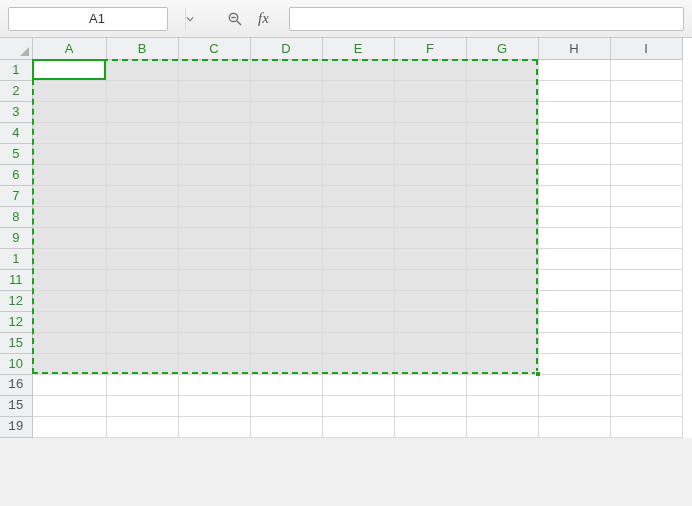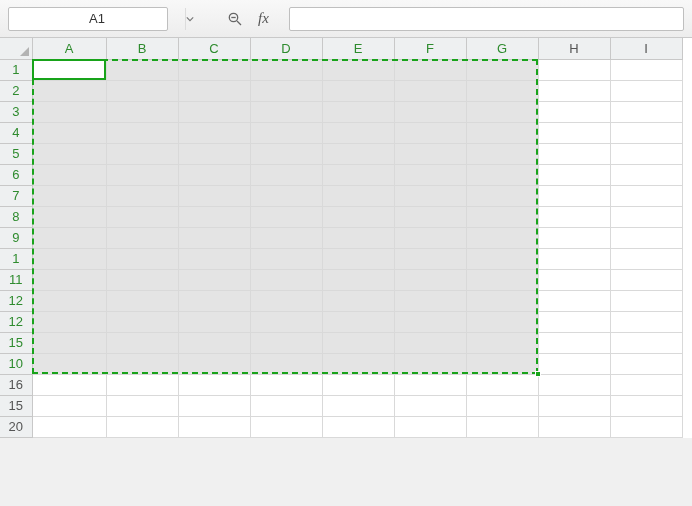--- a/index.html
+++ b/index.html
@@ -122,21 +122,21 @@
       width: 32px;
       background: #eef0f1;
       border-right: 1px solid #c8c8c8;
       border-bottom: 1px solid #c8c8c8;
       font-weight: normal;
       text-align: center;
       color: #2e8b2e;
       font-size: 13px;
       cursor: pointer;
     }
-    th.row-h.unsel { color: #555; }
+    th.row-h.unsel { color: #555; font-family: Liberation Mono, monospace; }
     td.cell {
       border-right: 1px solid #d9d9d9;
       border-bottom: 1px solid #d9d9d9;
       background: #fff;
       cursor: cell;
     }
     td.cell.sel { background: #e4e4e4; }
     td.cell.active { background: #fff; }
     .col-A { width: 74px; }
     .col-B, .col-C, .col-D, .col-E, .col-F, .col-G, .col-H, .col-I { width: 72px; }
@@ -399,21 +399,21 @@
           <td class="cell col-B"></td>
           <td class="cell col-C"></td>
           <td class="cell col-D"></td>
           <td class="cell col-E"></td>
           <td class="cell col-F"></td>
           <td class="cell col-G"></td>
           <td class="cell col-H"></td>
           <td class="cell col-I"></td>
         </tr>
         <tr class="data-row">
-          <th class="row-h unsel">20</th>
+          <th class="row-h unsel">19</th>
           <td class="cell col-A"></td>
           <td class="cell col-B"></td>
           <td class="cell col-C"></td>
           <td class="cell col-D"></td>
           <td class="cell col-E"></td>
           <td class="cell col-F"></td>
           <td class="cell col-G"></td>
           <td class="cell col-H"></td>
           <td class="cell col-I"></td>
         </tr>

